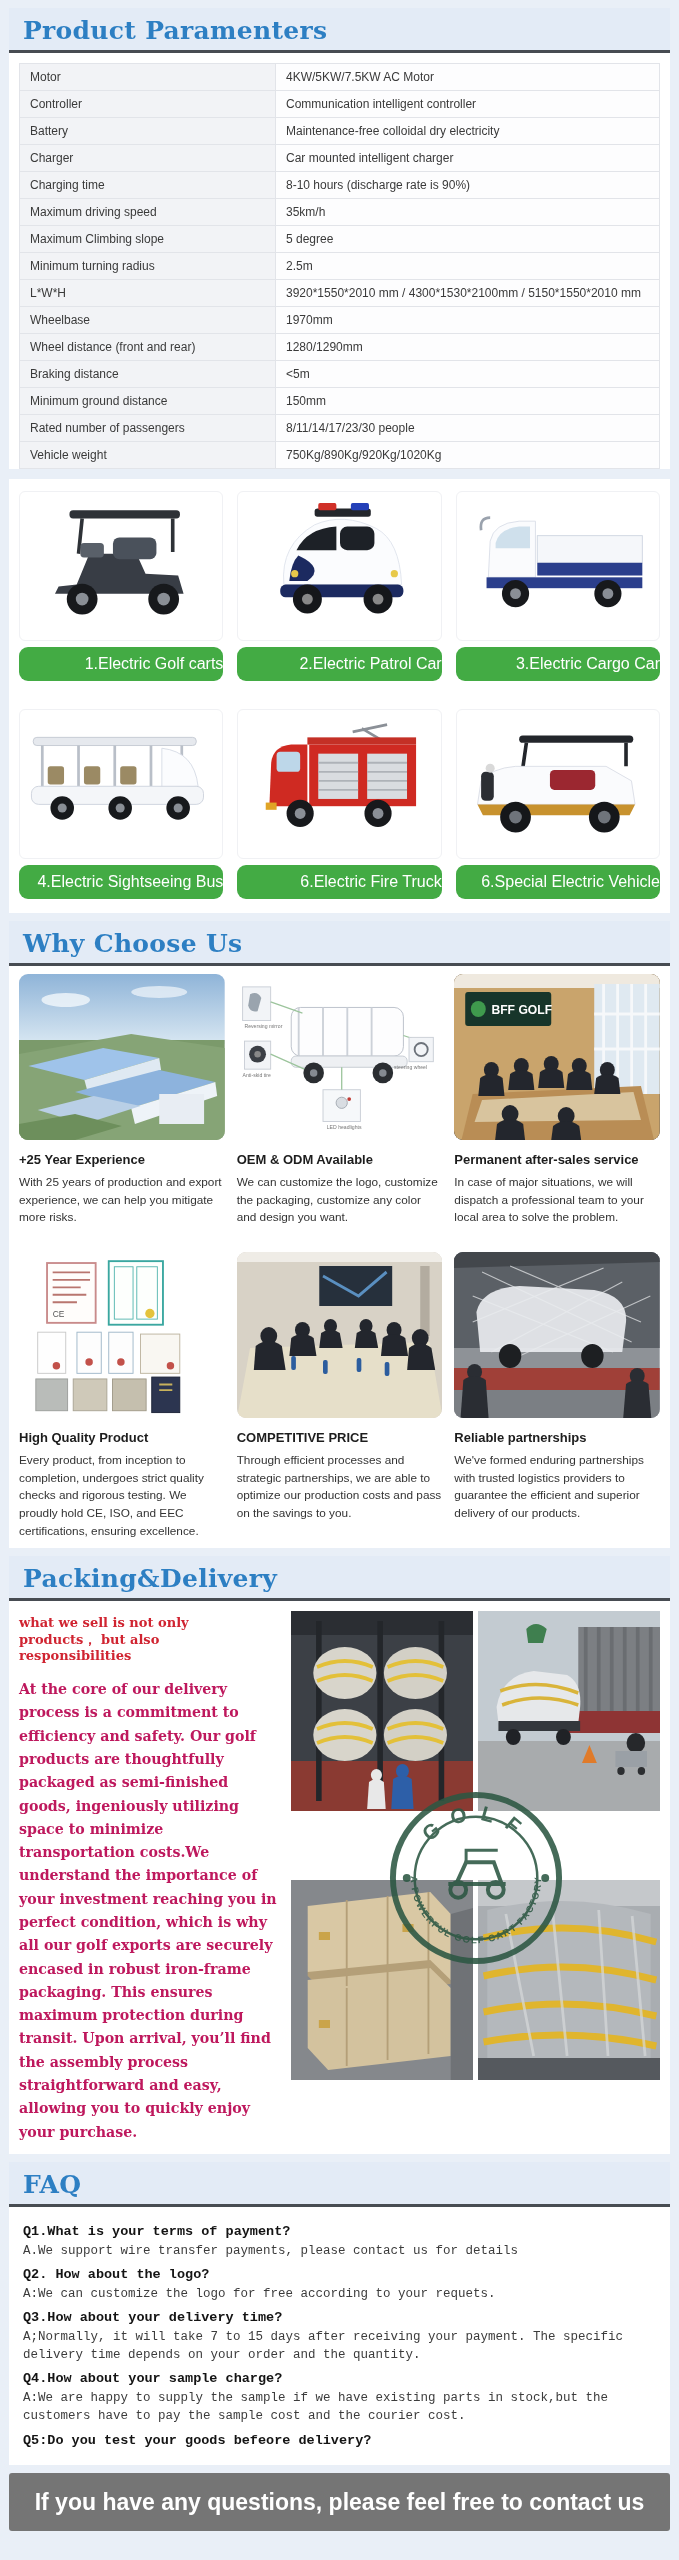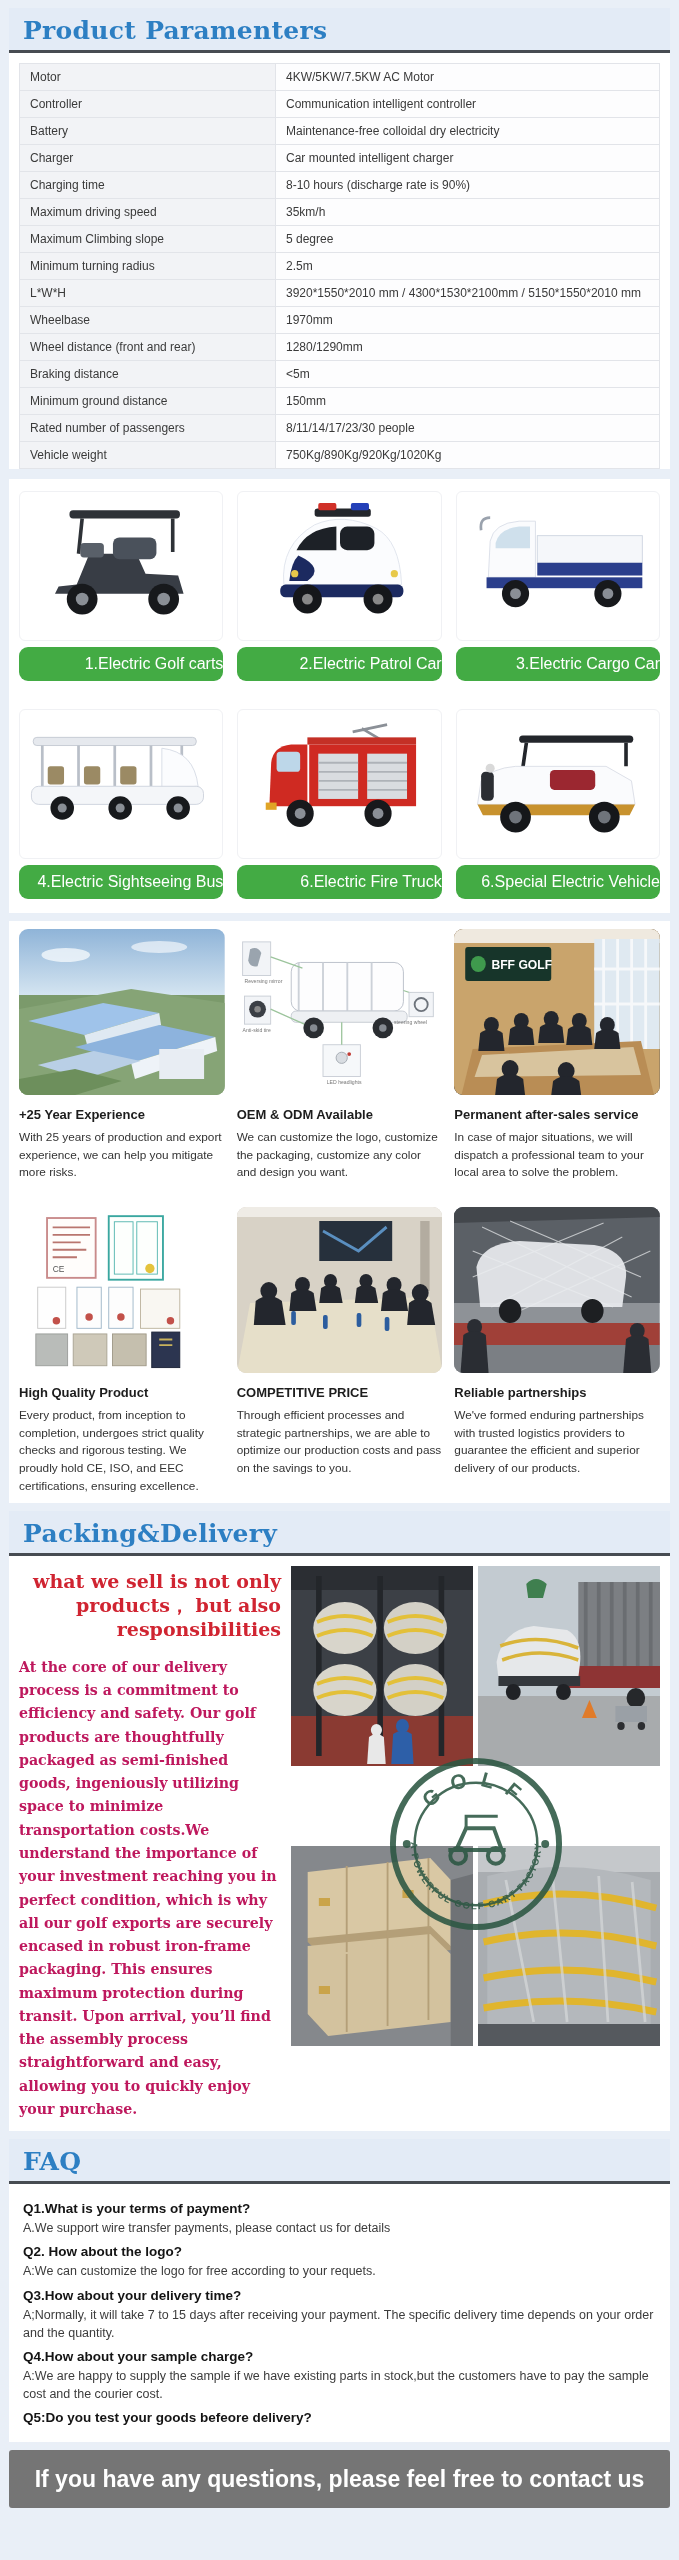--- a/index.html
+++ b/index.html
@@ -21,28 +21,28 @@
   
   .why-grid{display:grid;grid-template-columns:repeat(3,1fr);gap:8px 12px;padding:8px 10px 8px}
   .wimg{height:166px;border-radius:9px;overflow:hidden;position:relative;background:#f6f7f9}
   .wimg svg{width:100%;height:100%;display:block}
   .wtxt{min-height:96px}
   .wtxt h3{font-size:13px;margin:4px 0 7px;color:#1d1d1d}
   .wtxt p{font-size:11.8px;line-height:1.5;margin:0;color:#333}
   
   .pack-flex{display:flex;gap:10px;padding:10px}
   .pack-left{width:262px;flex:none}
-  .headline{color:#d02431;font-family:"DejaVu Serif",serif;font-weight:bold;font-size:19px;text-align:right;line-height:1.25;margin:4px 0 14px}
+  .headline{color:#d02431;font-family:"DejaVu Serif",serif;font-weight:bold;font-size:13px;text-align:left;line-height:1.25;margin:4px 0 14px}
   .pack-body{color:#be185d;font-family:"DejaVu Serif",serif;font-weight:bold;font-size:14.2px;line-height:1.64;margin:0}
   .pack-grid{flex:1;display:grid;grid-template-columns:1fr 1fr;gap:5px;position:relative}
   .pp{height:200px;overflow:hidden}
   .pp svg{width:100%;height:100%;display:block}
   .stamp{position:absolute;left:50%;top:50%;transform:translate(-50%,-50%);width:178px;height:178px;opacity:.88;pointer-events:none}
   
-  .faq-list{padding:10px 14px 14px;font-family:Liberation Sans, sans-serif}
+  .faq-list{padding:10px 14px 14px;font-family:Liberation Mono, monospace}
   .faq-q{font-weight:bold;font-size:13.5px;color:#141414;margin:7px 0 3px}
   .faq-a{font-size:12.5px;color:#3c3c3c;margin:0 0 3px;line-height:1.45}
   
   .banner{background:#757575;border-radius:3px;color:#fff;text-align:center;font-size:23px;font-weight:bold;line-height:58px;height:58px;margin-bottom:8px}
 </style>
 </head>
 <body>
 
 <div class="page">
 
@@ -235,20 +235,23 @@
               <circle cx="156" cy="112" r="7" fill="#6f747b"></circle>
           </svg>
         </div>
         <div class="tag">6.Special Electric Vehicle</div>
       </div>
 
     </div>
   </section>
 
   <section>
+    <div class="band">
+      <h2>Why Choose Us</h2>
+    </div>
     <div class="why-grid">
 
       <div class="wimg">
         <svg viewBox="0 0 220 166" preserveAspectRatio="none">
           <defs>
               <linearGradient id="sky1" x1="0" y1="0" x2="0" y2="1">
             <stop offset="0" stop-color="#8fb4d8"></stop>
                 <stop offset="1" stop-color="#d8e7f2"></stop>
               </linearGradient>
             </defs>

